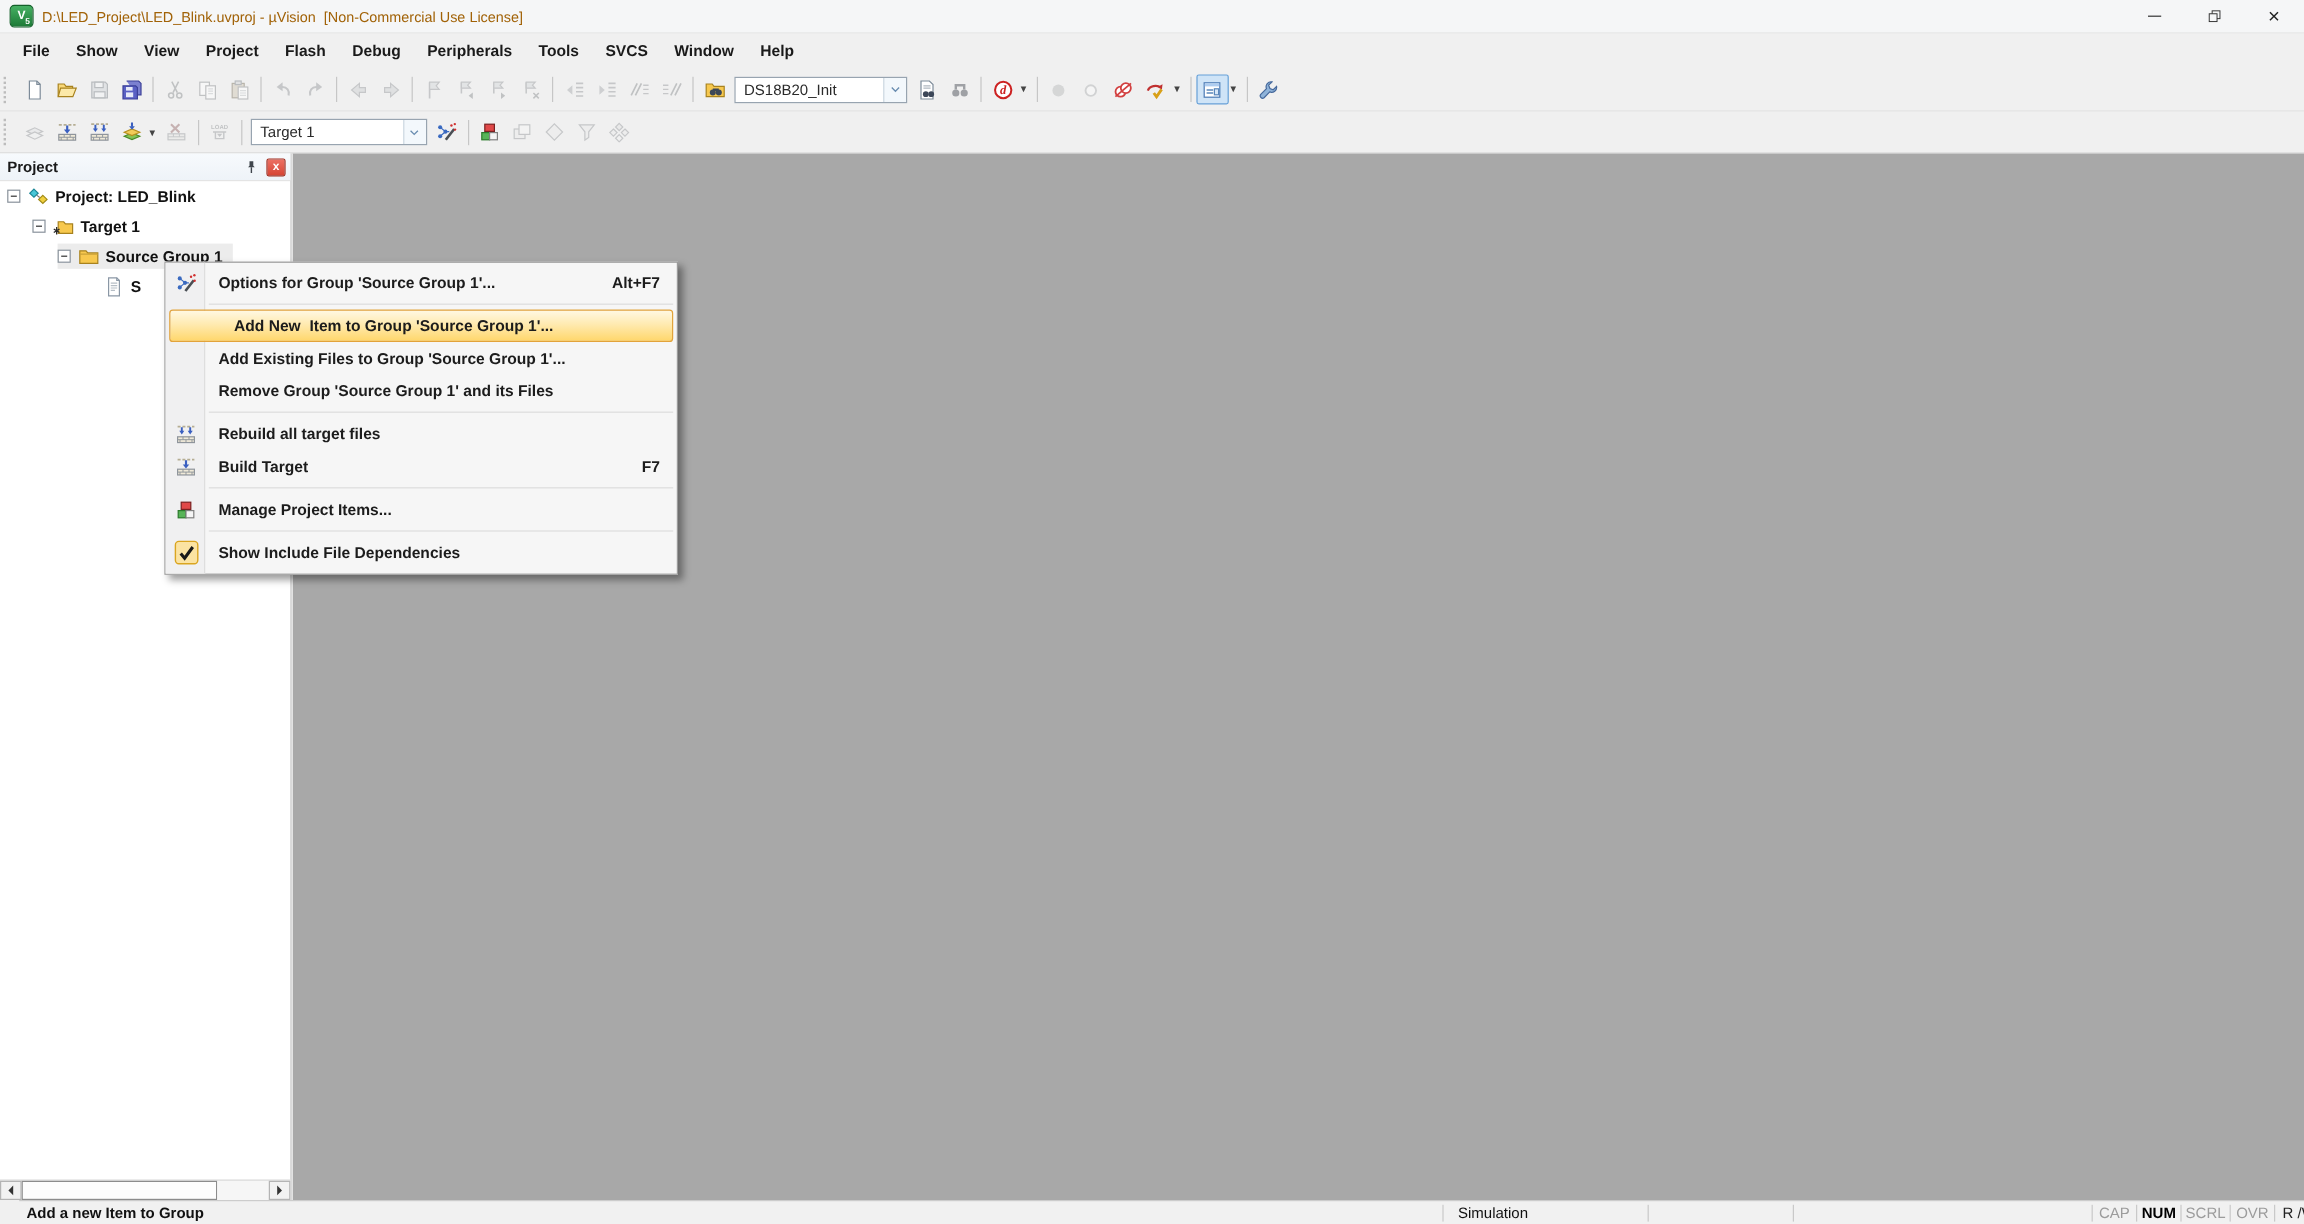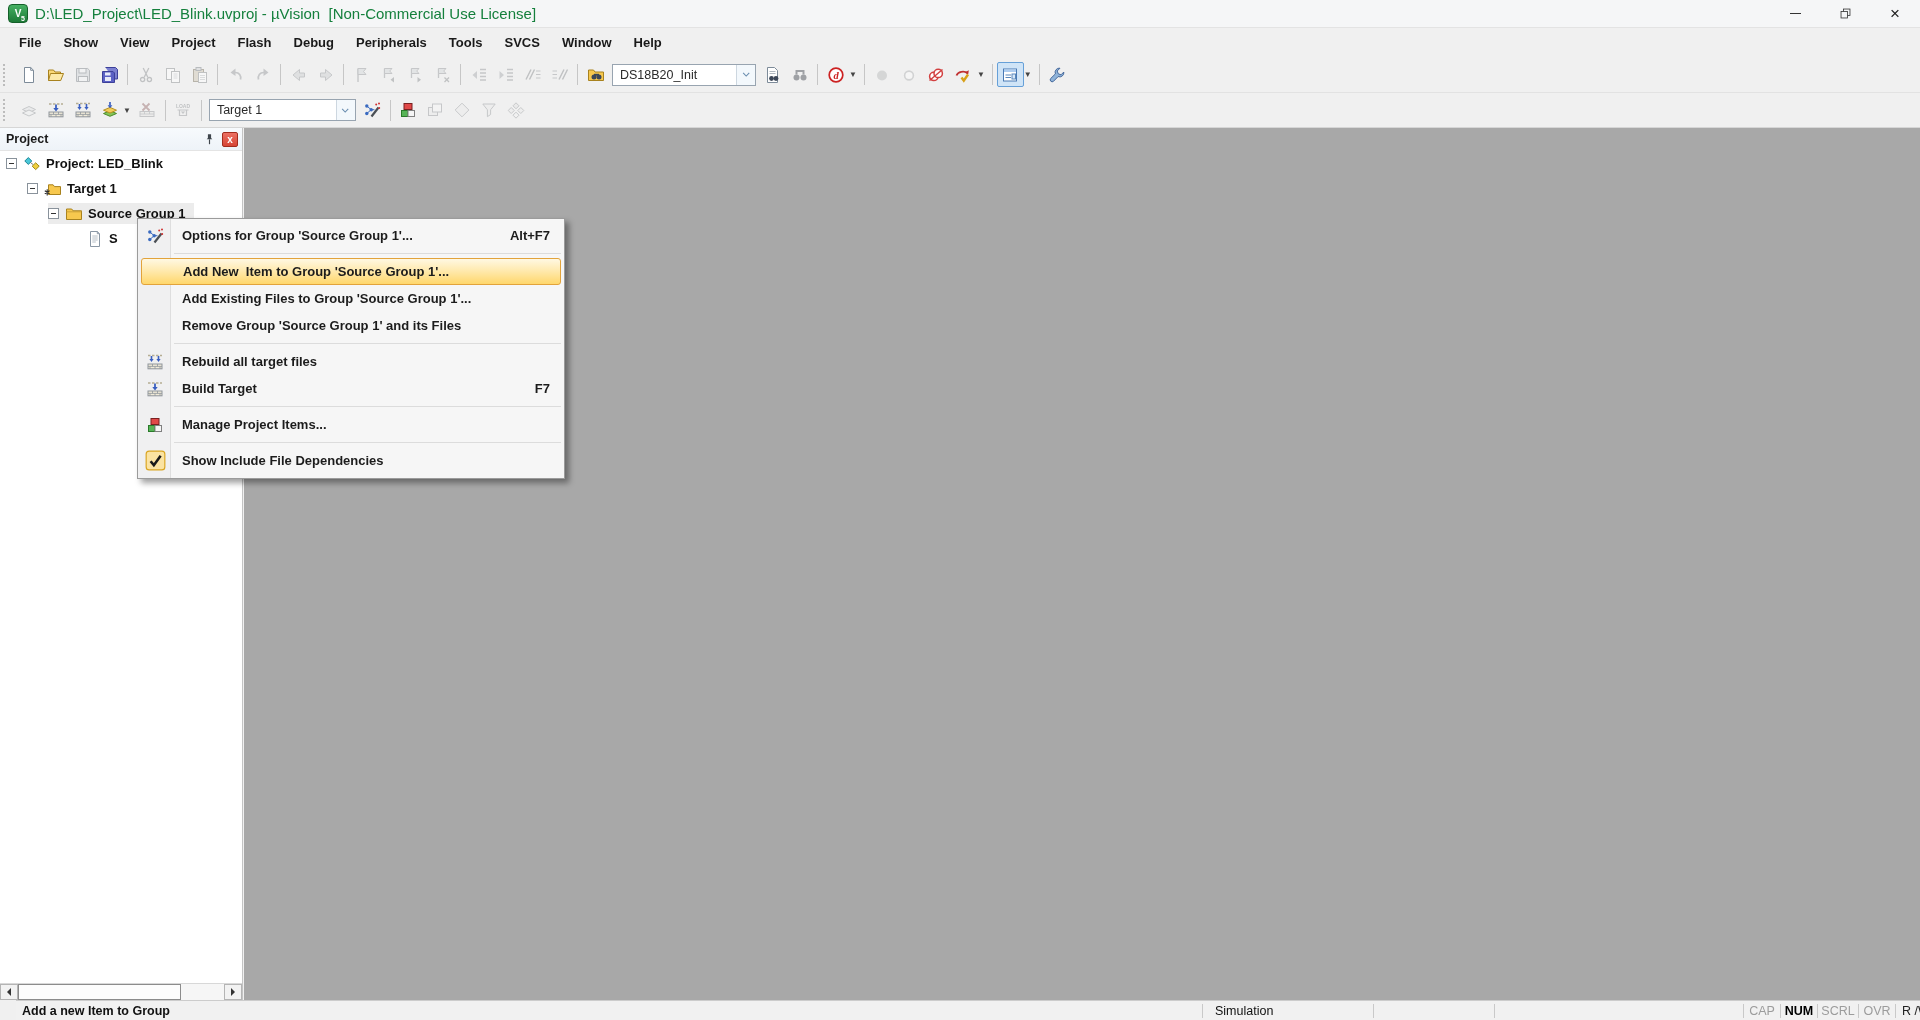--- a/index.html
+++ b/index.html
@@ -5,21 +5,21 @@
   * { margin:0; padding:0; box-sizing:border-box; }
   html,body { width:1920px; height:1020px; overflow:hidden; }
   body { font-family:"Liberation Sans", sans-serif; background:#f0f0f0; }
   .app { position:relative; width:1920px; height:1020px; background:#f0f0f0; }
 
   
   .titlebar { height:28px; background:#f5f6f7; display:flex; align-items:center; border-bottom:1px solid #e3e3e3; }
   .app-icon { width:20px; height:19px; margin:0 7px 0 8px; background:linear-gradient(#46b063,#1d7a37); border:1px solid #14602a; border-radius:4px;
               color:#fff; font-weight:bold; font-size:10px; display:flex; align-items:center; justify-content:center; position:relative; }
   .app-icon .v5 { position:absolute; right:2px; bottom:0; font-size:7px; }
-  .title-text { font-size:15px; color:#15803d; white-space:pre; }
+  .title-text { font-size:12px; color:#a16207; white-space:pre; }
   .win-btns { margin-left:auto; display:flex; height:100%; }
   .win-btn { width:50px; height:100%; display:flex; align-items:center; justify-content:center; color:#333; }
   .win-btn svg { width:13px; height:13px; }
   .min-glyph { width:11px; height:1.4px; background:#333; display:inline-block; }
   .close-glyph { font-size:17px; line-height:1; color:#222; }
 
   
   .menubar { height:29px; background:#f0f0f0; display:flex; align-items:center; padding-left:8px; }
   .menu-item { font-size:13px; font-weight:600; color:#1a1a1a; padding:5px 11px; border-radius:2px; }
 
@@ -82,21 +82,21 @@
          box-shadow:4px 4px 6px rgba(0,0,0,.38); padding:3px 0 4px 0; z-index:40; }
   .ctx-gutter { position:absolute; left:0; top:0; bottom:0; width:33px; background:#f0f0f1; border-right:1px solid #dedede; }
   .cm-item { position:relative; height:27px; display:flex; align-items:center; font-size:13px; font-weight:600; color:#1c1c1c; }
   .cm-icon { width:34px; display:flex; align-items:center; justify-content:center; flex:0 0 auto; }
   .cm-icon svg { width:18px; height:18px; }
   .cm-icon.big svg { width:21px; height:21px; }
   .cm-label { margin-left:10px; white-space:pre; }
   .cm-short { margin-left:auto; padding-right:14px; font-weight:600; }
   .cm-sep { height:1px; background:#dcdcdc; margin:4px 3px 4px 36px; }
   .cm-hl { margin:0 3px; height:27px; border:1px solid #e2a33b; border-radius:3px;
-           background:linear-gradient(#fff8e2, #ffeab0 45%, #ffd76c); }
+           background:linear-gradient(#fff8e2, #ffeab0 45%, #ffd76c);padding-left:12px; }
   .cm-hl .cm-icon { width:31px; }
 </style>
 </head>
 <body>
 
 <div class="app">
 
   <div class="titlebar">
     <div class="app-icon">V<span class="v5">5</span></div>
     <div class="title-text">D:\LED_Project\LED_Blink.uvproj - µVision  [Non-Commercial Use License]</div>

